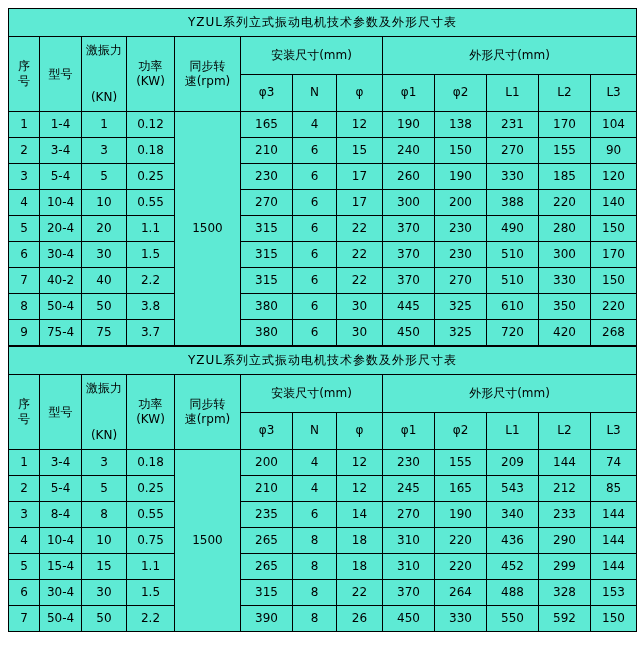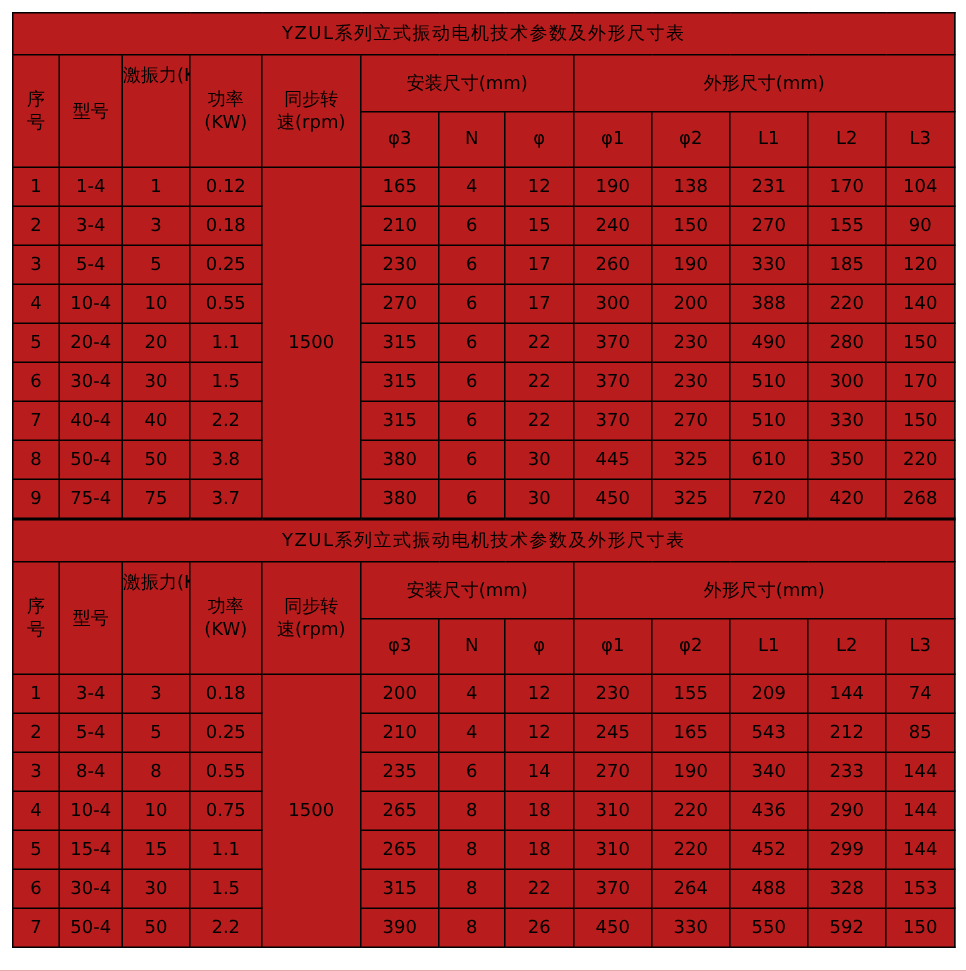--- a/index.html
+++ b/index.html
@@ -13,21 +13,21 @@
     width: 644px;
     height: 647px;
     background: #ffffff;
     box-sizing: border-box;
     padding: 8px 8px 0 8px;
   }
   table.spec {
     border-collapse: collapse;
     table-layout: fixed;
     width: 628px;
-    background: #b91c1c;
+    background: #5eead4;
   }
   table.spec td {
     border: 1px solid #000000;
     text-align: center;
     vertical-align: middle;
     font-size: 12px;
     line-height: 1.25;
     padding: 0;
     overflow: hidden;
     white-space: nowrap;
@@ -41,21 +41,21 @@
   tr.h2 > td { height: 36px; margin-top: 45px; }
   td.stack {
     white-space: normal;
   }
   td.stack span { display: block; }
   td.force-cell {
     height: 74px;
   }
   td.force-cell .inner {
     display: flex;
-    flex-direction: row;
+    flex-direction: column;
     justify-content: space-between;
     height: 62px;
     padding: 6px 0;
   }
   td.dc { height: 25px; }
   td.speed-cell { font-size: 12px; }
   
   td.merge-b { border-bottom-style: hidden; }
   td.merge-t { border-top-style: hidden; }
 </style>
@@ -199,21 +199,21 @@
           <td class="dc">6</td>
           <td class="dc">22</td>
           <td class="dc">370</td>
           <td class="dc">230</td>
           <td class="dc">510</td>
           <td class="dc">300</td>
           <td class="dc">170</td>
         </tr>
         <tr>
           <td class="dc">7</td>
-          <td class="dc">40-4</td>
+          <td class="dc">40-2</td>
           <td class="dc">40</td>
           <td class="dc">2.2</td>
           <td class="dc">315</td>
           <td class="dc">6</td>
           <td class="dc">22</td>
           <td class="dc">370</td>
           <td class="dc">270</td>
           <td class="dc">510</td>
           <td class="dc">330</td>
           <td class="dc">150</td>

